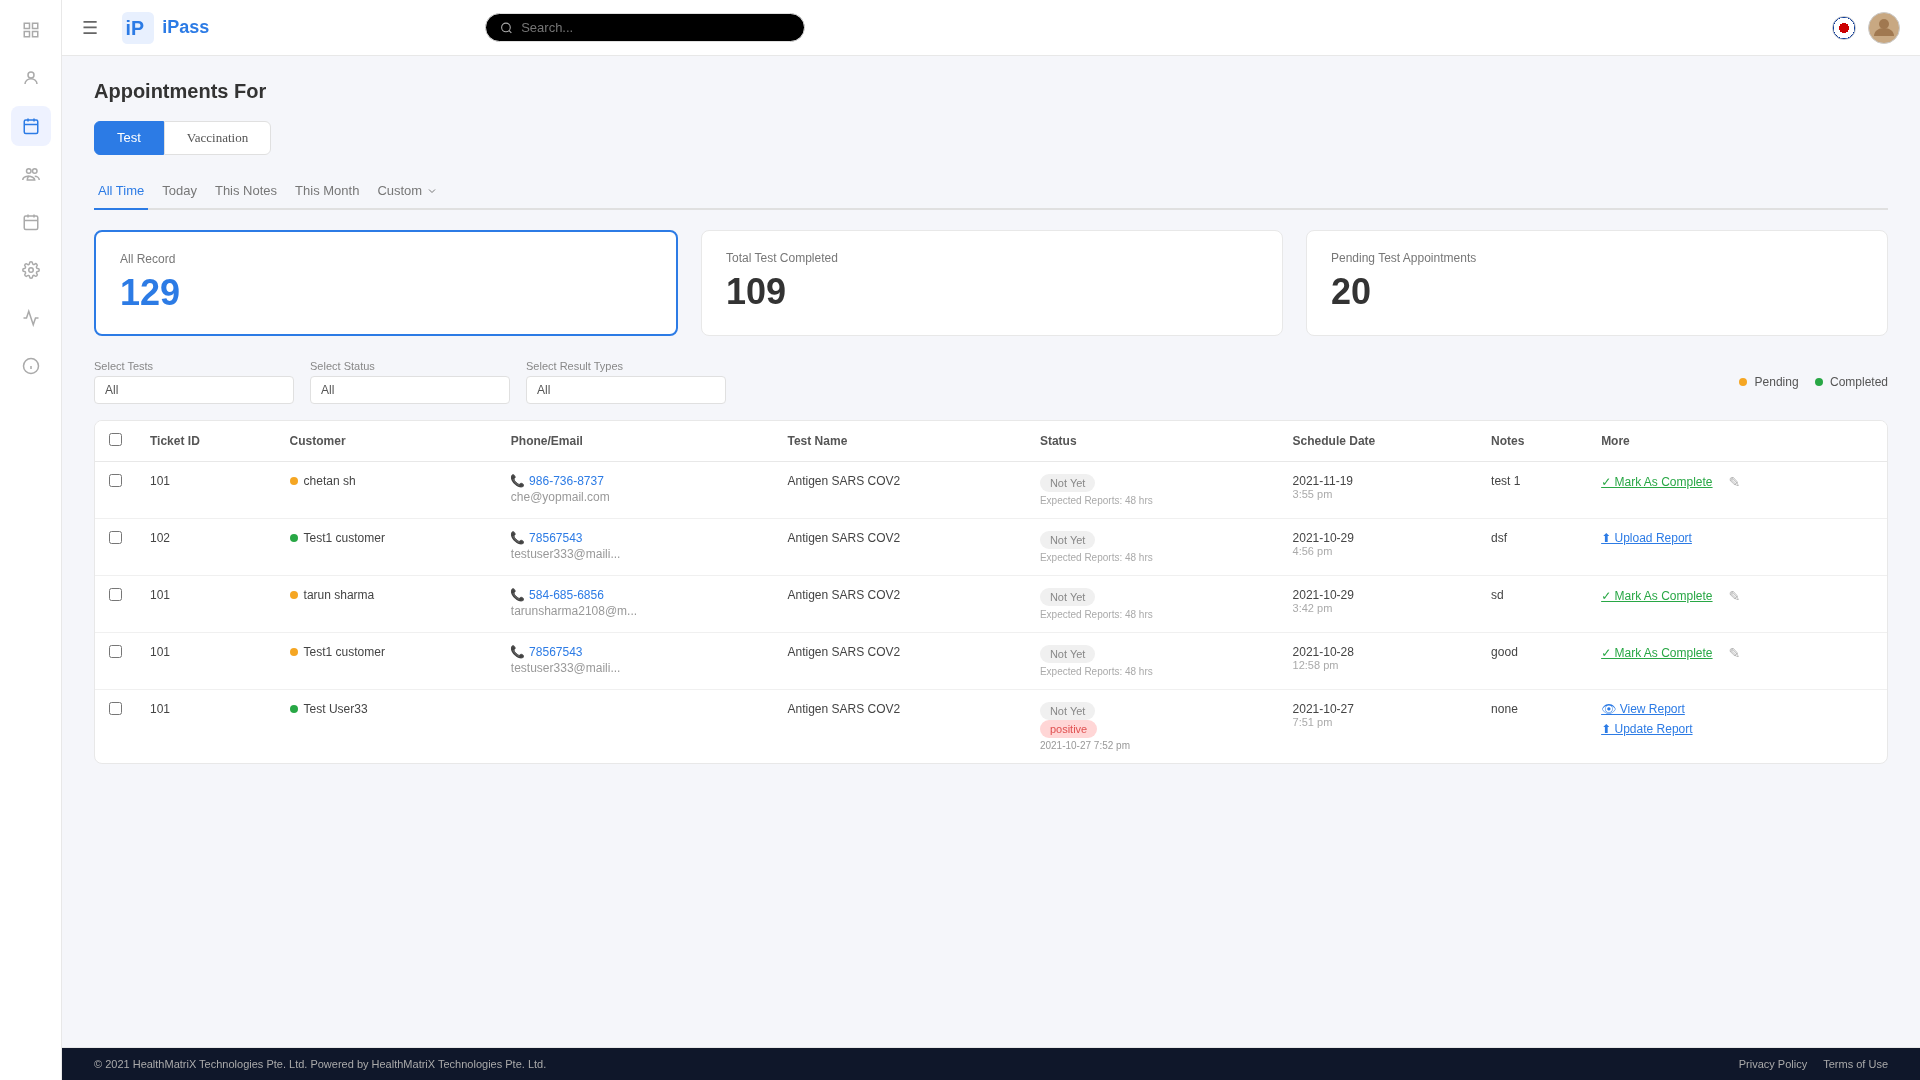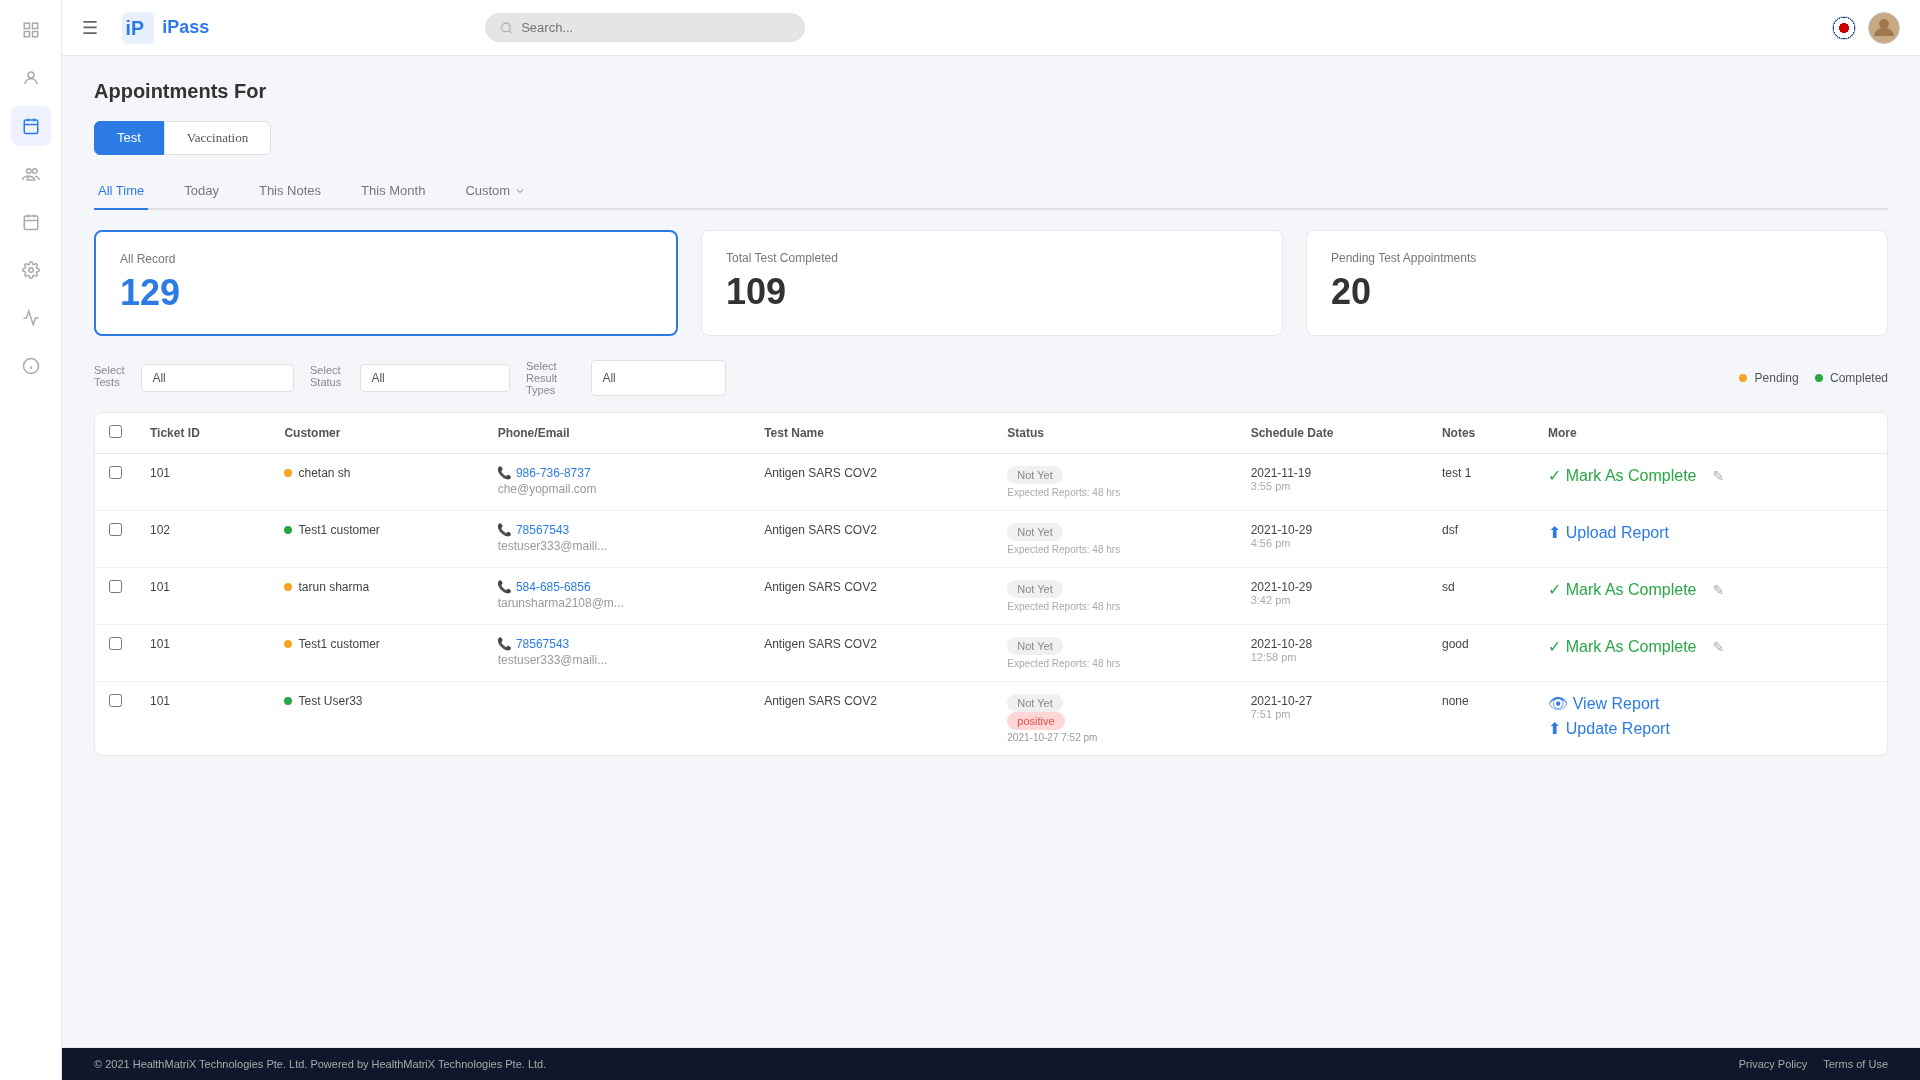--- a/index.html
+++ b/index.html
@@ -9,21 +9,21 @@
     .app-container { display: flex; height: 100vh; overflow: hidden; }
     .sidebar { width: 62px; background: #fff; border-right: 1px solid #e8e8e8; display: flex; flex-direction: column; align-items: center; padding-top: 10px; gap: 8px; flex-shrink: 0; }
     .main-area { flex: 1; display: flex; flex-direction: column; overflow: hidden; }
 
     
     .header { height: 56px; background: #fff; border-bottom: 1px solid #e8e8e8; display: flex; align-items: center; padding: 0 20px; gap: 16px; flex-shrink: 0; }
     .header-logo { display: flex; align-items: center; gap: 8px; }
     .logo-icon { width: 32px; height: 32px; }
     .logo-text { font-size: 18px; font-weight: 700; color: #2c7be5; }
     .header-hamburger { cursor: pointer; color: #666; font-size: 18px; margin-right: 8px; }
-    .search-box { flex: 0 0 320px; display: flex; align-items: center; background: #e5e5e5; border: 1px solid #e0e0e0; border-radius: 20px; padding: 6px 14px; gap: 8px; margin-left: 260px; }
+    .search-box { flex: 0 0 320px; display: flex; align-items: center; background: #000000; border: 1px solid #e0e0e0; border-radius: 20px; padding: 6px 14px; gap: 8px; margin-left: 260px; }
     .search-box input { border: none; background: transparent; outline: none; font-size: 13px; color: #666; width: 100%; }
     .header-right { margin-left: auto; display: flex; align-items: center; gap: 12px; }
     .flag-icon { width: 24px; height: 24px; border-radius: 50%; background: linear-gradient(135deg, #cc0000 33%, #fff 33%, #fff 66%, #003399 66%); border: 1px solid #ccc; }
     .avatar { width: 32px; height: 32px; border-radius: 50%; background: #c0a080; border: 1px solid #ccc; }
 
     
     .sidebar-icon { width: 40px; height: 40px; display: flex; align-items: center; justify-content: center; border-radius: 8px; cursor: pointer; color: #aaa; font-size: 18px; }
     .sidebar-icon.active { background: #eef2ff; color: #2c7be5; }
 
     
@@ -33,37 +33,37 @@
     .page-title { font-size: 20px; font-weight: 600; color: #333; margin-bottom: 18px; }
 
     
     .type-tabs { display: flex; gap: 0; margin-bottom: 20px; }
     .type-tab { padding: 8px 22px; border: 1px solid #e0e0e0; background: #fff; cursor: pointer; font-size: 13px; color: #555; }
     .type-tab:first-child { border-radius: 6px 0 0 6px; }
     .type-tab:last-child { border-radius: 0 6px 6px 0; font-family: Liberation Serif, serif; }
     .type-tab.active { background: #2c7be5; color: #fff; border-color: #2c7be5; }
 
     
-    .time-tabs { display: flex; gap: 32px; margin-bottom: 20px; border-bottom: 2px solid #e0e0e0; }
+    .time-tabs { display: flex; gap: 10px; margin-bottom: 20px; border-bottom: 2px solid #e0e0e0; }
     .time-tab { padding: 8px 4px 10px; cursor: pointer; font-size: 13px; color: #777; border-bottom: 2px solid transparent; margin-bottom: -2px; }
     .time-tab.active { color: #2c7be5; border-bottom-color: #2c7be5; font-weight: 500; }
     .time-tab-custom { display: flex; align-items: center; gap: 4px; }
 
     
     .summary-cards { display: flex; gap: 23px; margin-bottom: 24px; }
     .summary-card { background: #fff; border-radius: 8px; padding: 20px 24px; flex: 1; display: flex; flex-direction: column; gap: 6px; border: 1px solid #e8e8e8; }
     .summary-card.highlighted { border: 2px solid #2c7be5; }
     .summary-card-label { font-size: 12px; color: #777; font-weight: 500; }
     .summary-card-value { font-size: 36px; font-weight: 700; }
     .summary-card.highlighted .summary-card-value { color: #2c7be5; }
     .summary-card-value.dark { color: #333; }
 
     
     .filters-row { display: flex; align-items: center; gap: 16px; margin-bottom: 16px; }
-    .filter-select-wrap { display: flex; flex-direction: row; gap: 4px; flex: 0 0 200px; }
+    .filter-select-wrap { display: flex; flex-direction: column; gap: 4px; flex: 0 0 200px; }
     .filter-label { font-size: 11px; color: #888; }
     .filter-select { border: 1px solid #e0e0e0; border-radius: 4px; padding: 6px 10px; background: #fff; font-size: 12px; color: #555; cursor: pointer; appearance: none; width: 100%; }
     .filter-legend { margin-left: auto; display: flex; align-items: center; gap: 16px; font-size: 12px; color: #555; }
     .legend-dot { width: 8px; height: 8px; border-radius: 50%; display: inline-block; margin-right: 4px; }
 
     
     .table-wrap { background: #fff; border-radius: 8px; border: 1px solid #e8e8e8; overflow: hidden; }
     table { width: 100%; border-collapse: collapse; }
     thead th { background: #fff; padding: 12px 14px; font-size: 12px; font-weight: 600; color: #555; text-align: left; border-bottom: 1px solid #e8e8e8; }
     tbody tr { border-bottom: 1px solid #f0f0f0; }
@@ -74,21 +74,21 @@
     .customer-dot { width: 8px; height: 8px; border-radius: 50%; flex-shrink: 0; }
     .phone-cell { display: flex; flex-direction: column; gap: 2px; }
     .phone-num { color: #2c7be5; display: flex; align-items: center; gap: 4px; }
     .email-text { color: #999; }
     .status-badge { display: inline-block; padding: 3px 10px; border-radius: 12px; font-size: 11px; font-weight: 500; }
     .status-not-yet { background: #f0f0f0; color: #888; }
     .status-positive { background: #ffd6d6; color: #e05050; }
     .expected-report { font-size: 10px; color: #aaa; margin-top: 3px; }
     .positive-date { font-size: 10px; color: #999; margin-top: 2px; }
     .more-cell { display: flex; flex-direction: column; gap: 6px; }
-    .action-link { color: #2c7be5; cursor: pointer; font-size: 16px; display: flex; align-items: center; gap: 4px; }
+    .action-link { color: #2c7be5; cursor: pointer; font-size: 12px; display: flex; align-items: center; gap: 4px; text-decoration: underline; }
     .action-link.green { color: #28a745; }
     .edit-icon { color: #aaa; cursor: pointer; font-size: 14px; margin-left: 8px; }
 
     
     .footer { background: #0f172a; border-top: 1px solid #e8e8e8; padding: 10px 32px; display: flex; justify-content: space-between; font-size: 11px; color: #aaa; flex-shrink: 0; }
     .footer-links { display: flex; gap: 16px; }
     .footer-link { cursor: pointer; color: #aaa; }
 
     
     .more-actions { display: flex; align-items: center; gap: 8px; }

